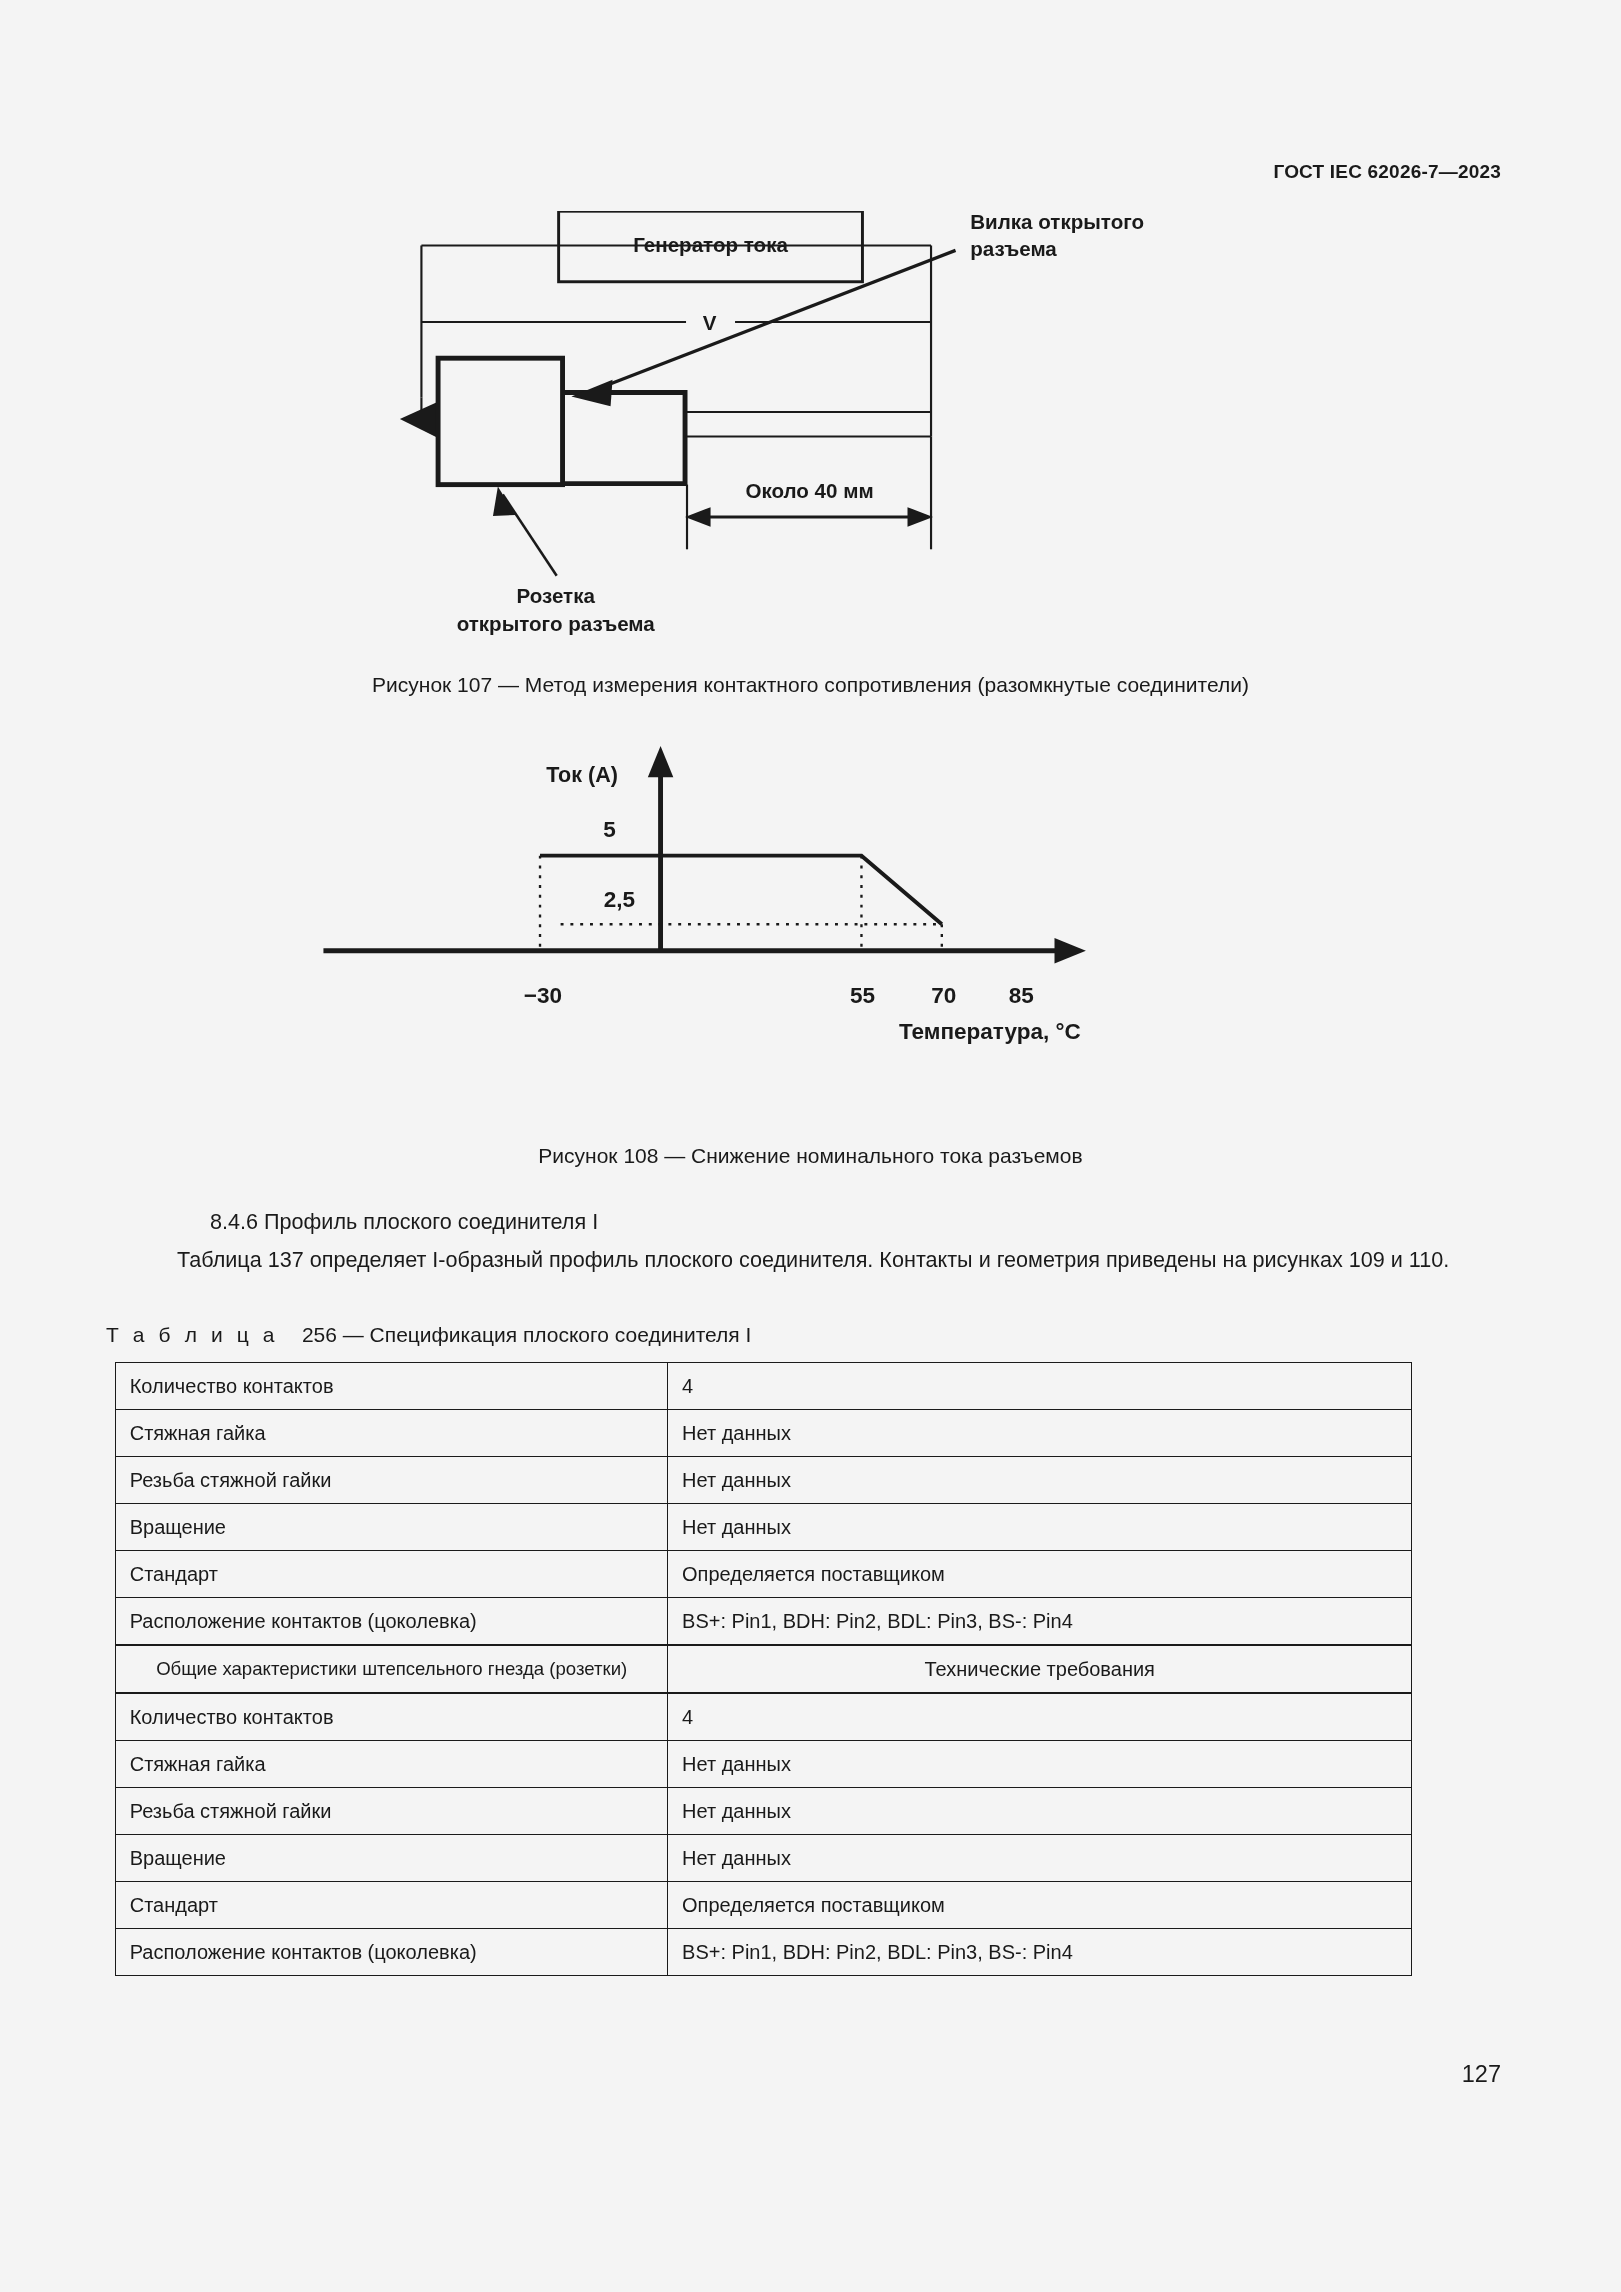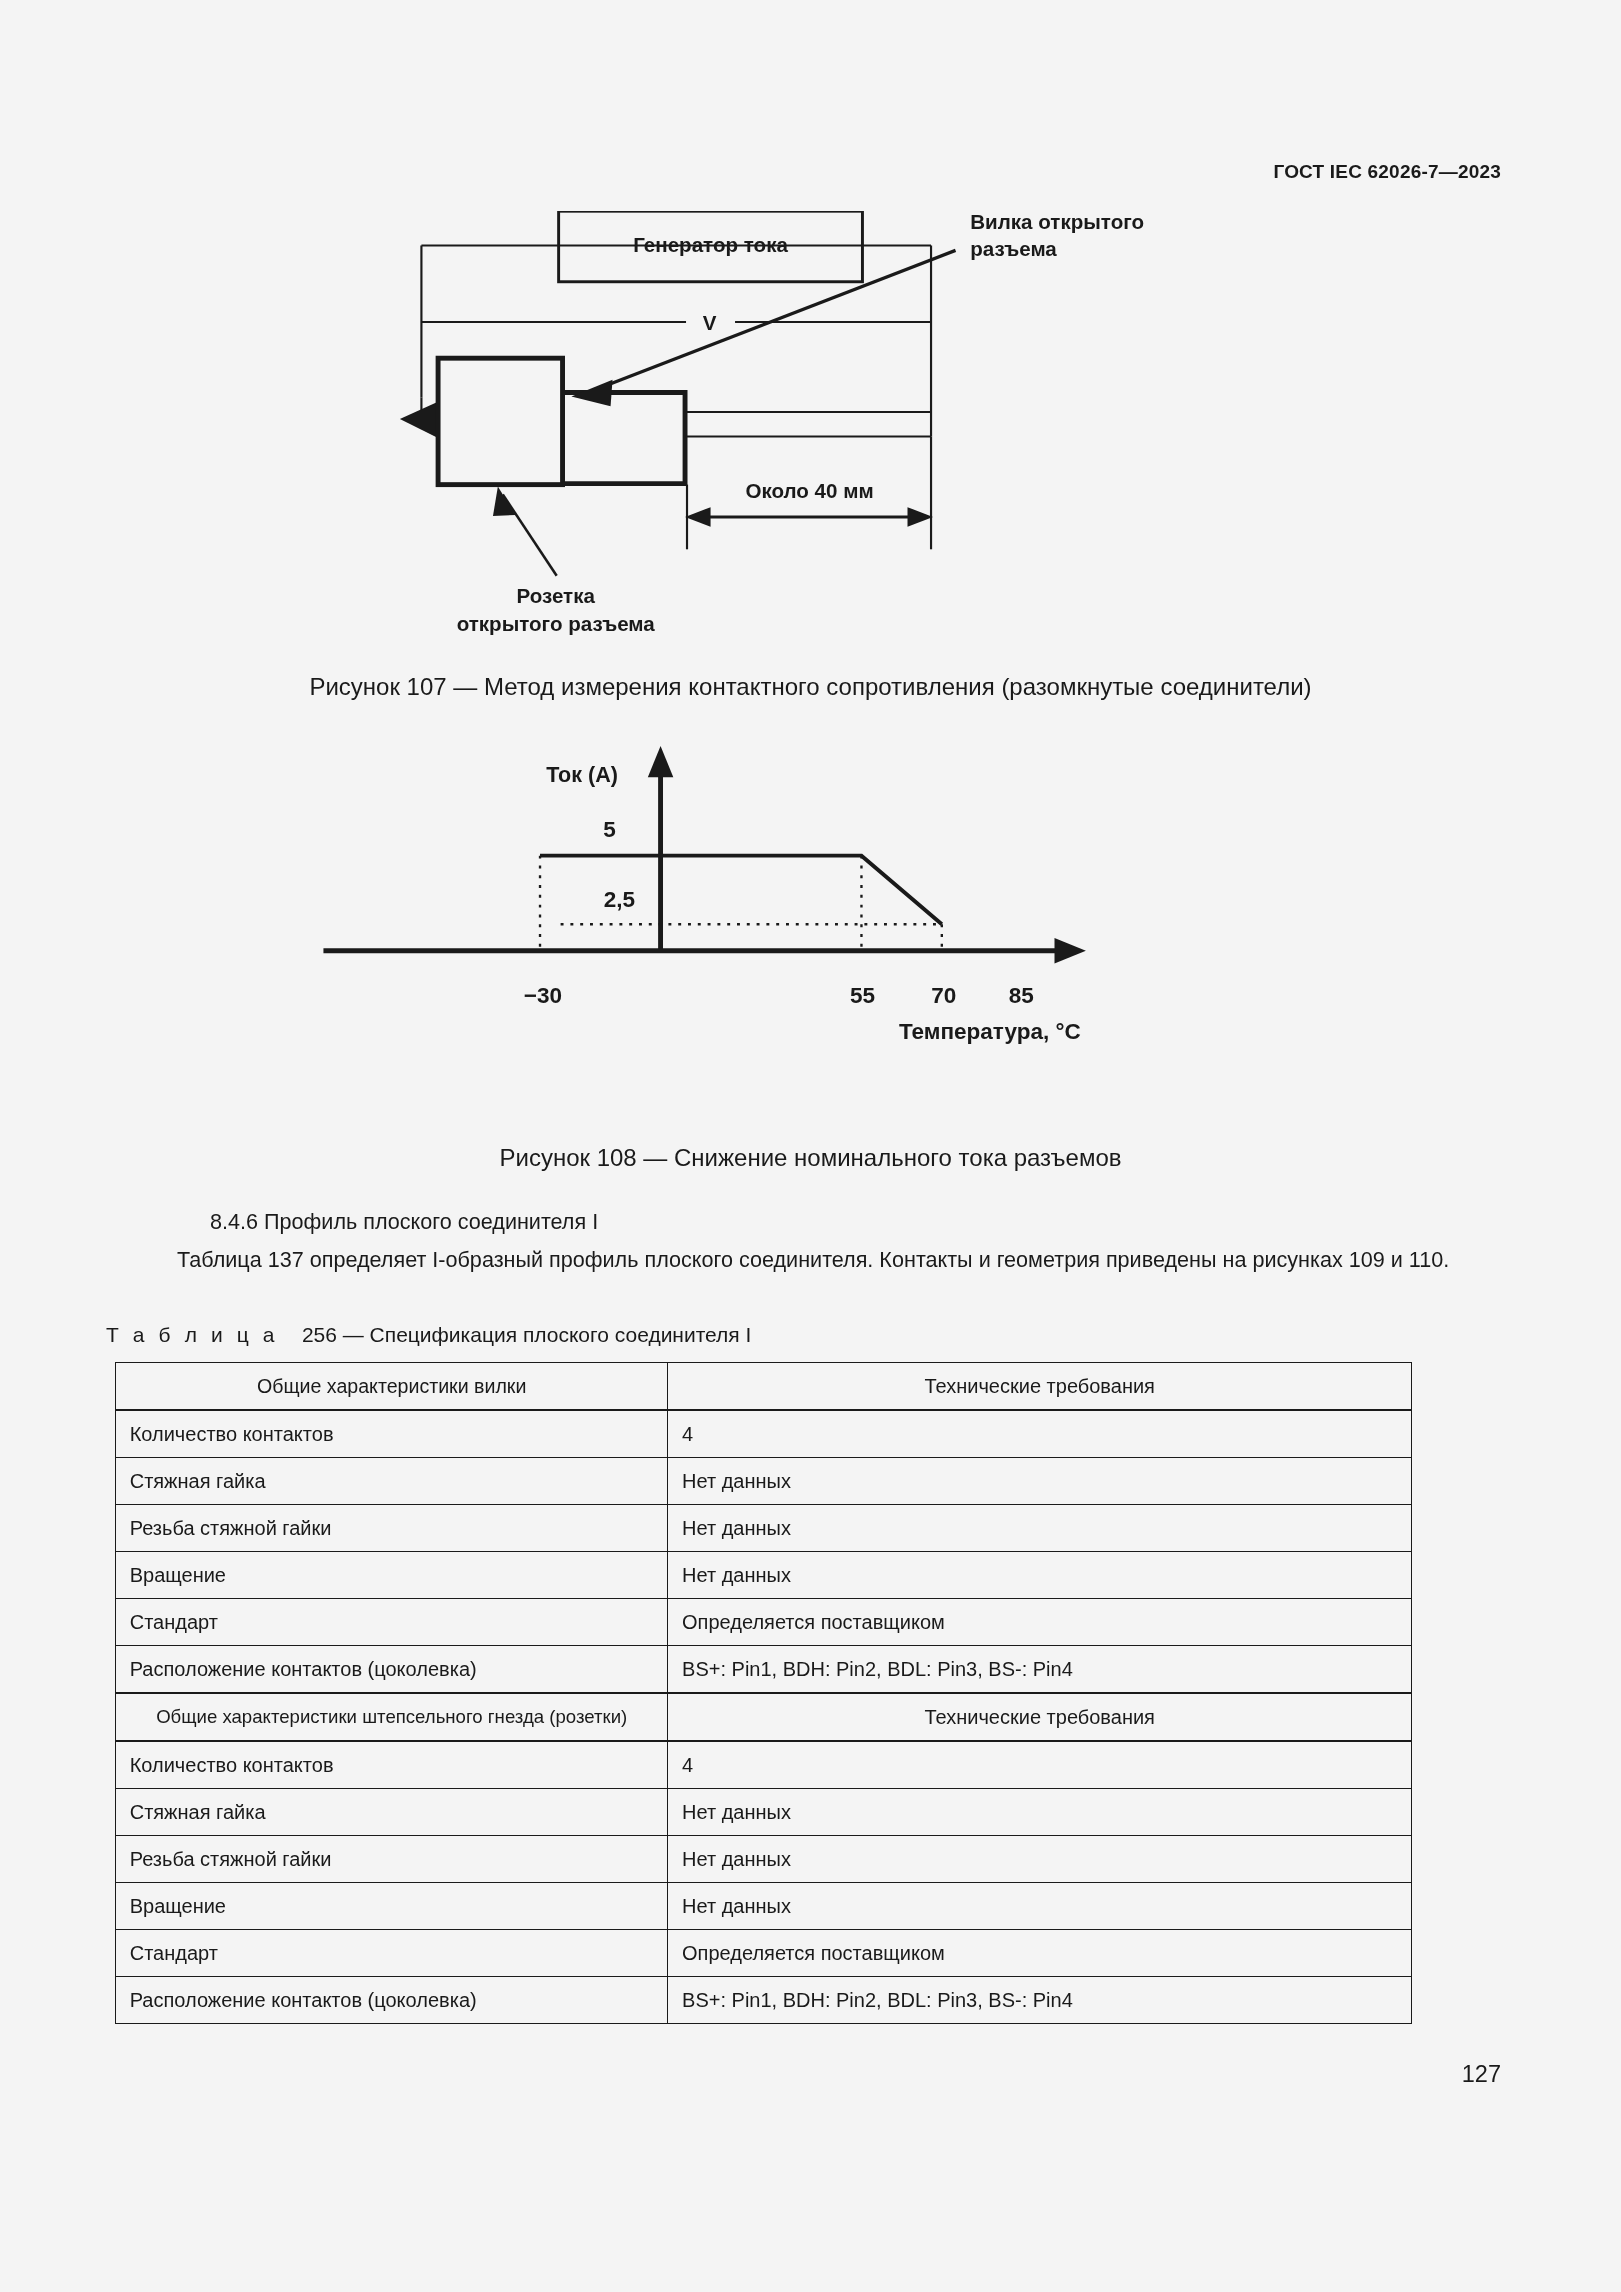--- a/index.html
+++ b/index.html
@@ -40,21 +40,21 @@
     top: 211px;
     width: 1621px;
     height: 461px;
   }
   .fig107 svg { display: block; }
 
   .fig-caption {
     position: absolute;
     width: 100%;
     text-align: center;
-    font-size: 24px;
+    font-size: 21px;
   }
   .cap107 { top: 673px; }
   .cap108 { top: 1144px; }
 
   
   .fig108 {
     position: absolute;
     left: 0;
     top: 740px;
     width: 1289px;
@@ -228,24 +228,20 @@
   <div class="para"><span class="indent"></span><span>Таблица 137 определяет I-образный профиль плоского соединителя. Контакты и геометрия приведены на рисунках 109 и 110.</span></div>
 
   <div class="table-caption">
     <span class="sp">Т а б л и ц а</span>
     <span>&nbsp;&nbsp;</span>
     <span>256 — Спецификация плоского соединителя I</span>
   </div>
 
   <table class="spec">
     <tbody>
-      <tr class="hdr">
-        <td class="c1">Общие характеристики вилки</td>
-        <td>Технические требования</td>
-      </tr>
       <tr>
         <td class="c1">Количество контактов</td>
         <td>4</td>
       </tr>
       <tr>
         <td class="c1">Стяжная гайка</td>
         <td>Нет данных</td>
       </tr>
       <tr>
         <td class="c1">Резьба стяжной гайки</td>

